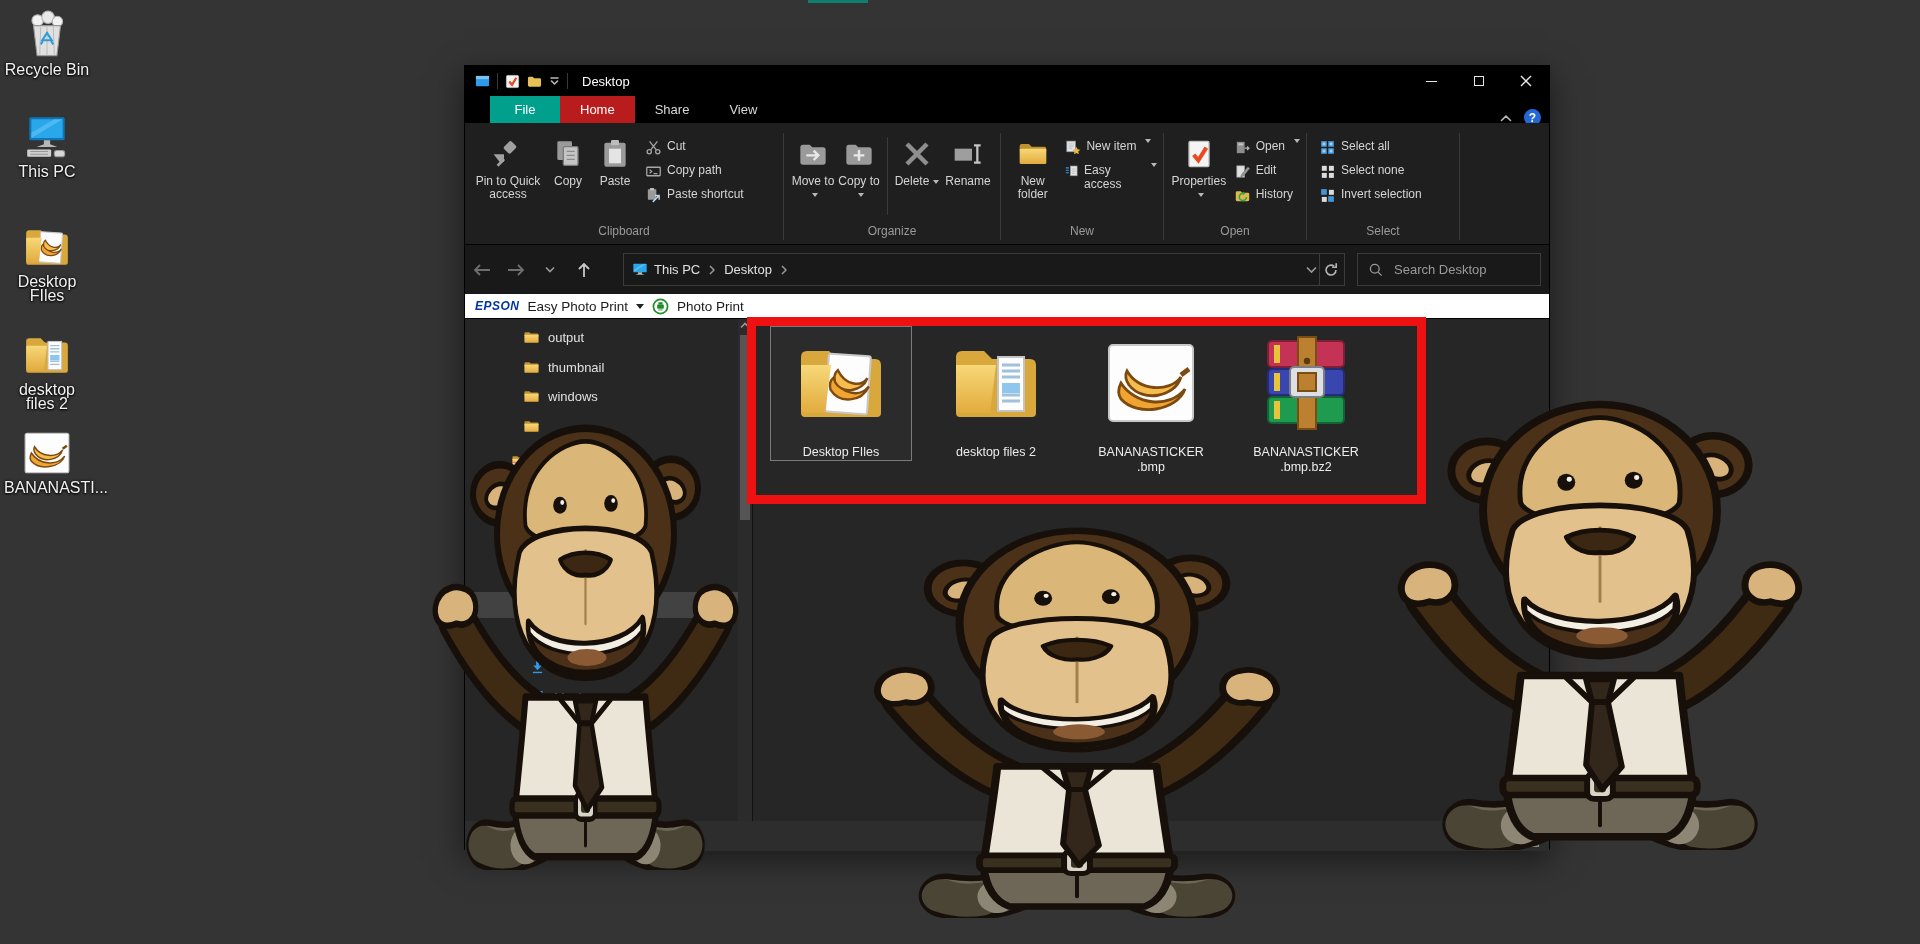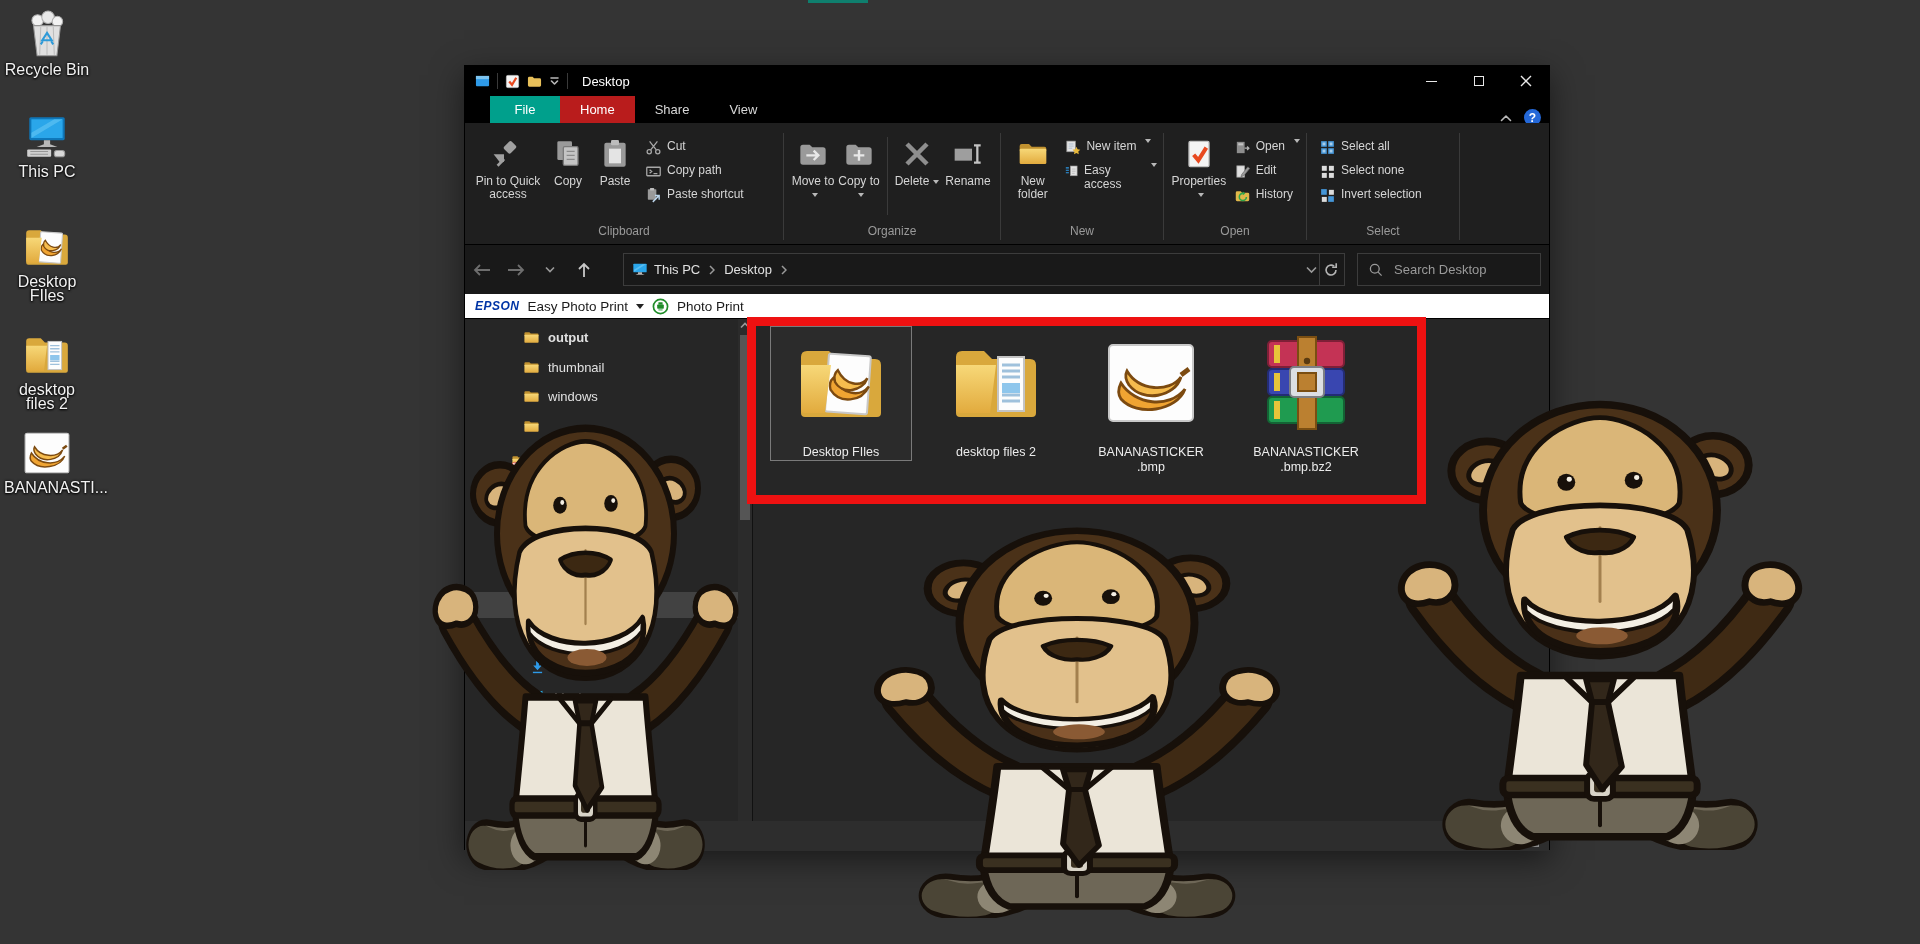--- a/index.html
+++ b/index.html
@@ -788,21 +788,21 @@
     <span class="epson-label">Easy Photo Print</span>
     <span class="epson-caret"></span>
     <svg width="17" height="17" viewBox="0 0 18 18">
         <use href="#ic-epson-print"></use>
       </svg>
     <span class="epson-action">Photo Print</span>
   </div>
 
   <div class="mainarea">
     <div class="tree" id="tree">
-        <div class="tree-row" style="top: 5px; padding-left: 58px; font-weight: bold;">
+        <div class="tree-row" style="top: 5px; padding-left: 58px;">
           <svg width="17" height="17">
             <use href="#ic-folder"></use>
           </svg>
           <span class="trlabel">output</span>
         </div>
         <div class="tree-row" style="top: 35px; padding-left: 58px;">
           <svg width="17" height="17">
             <use href="#ic-folder"></use>
           </svg>
           <span class="trlabel">thumbnail</span>

